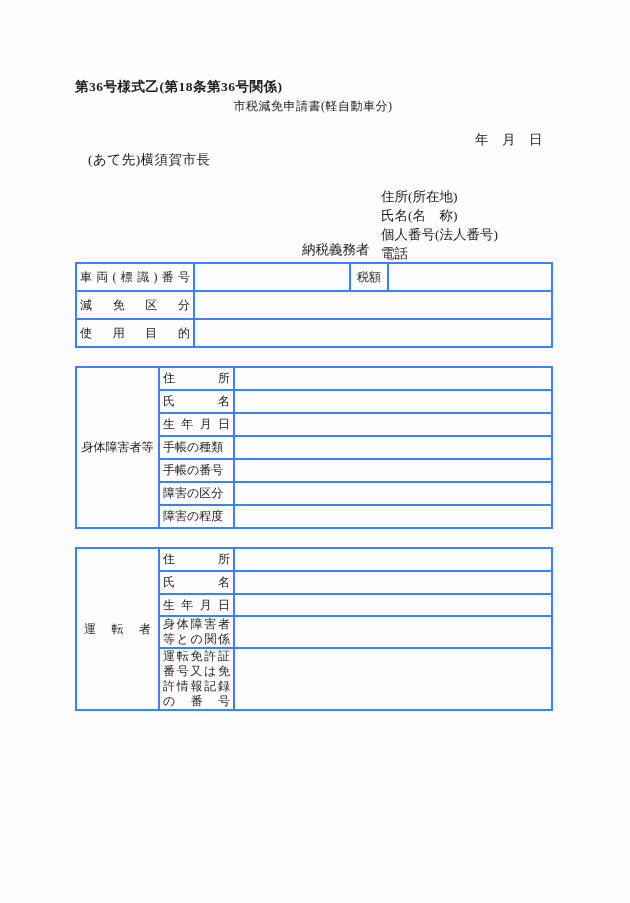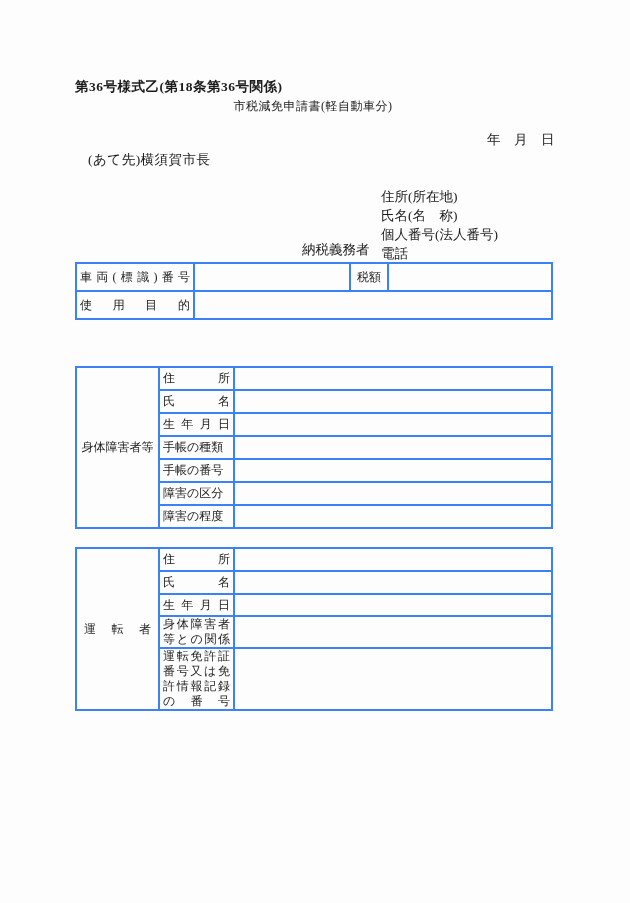--- a/index.html
+++ b/index.html
@@ -10,21 +10,21 @@
     color:#1c1c1c;
   }
   .page {
     position:relative; width:630px; height:903px;
     background:#fdfdfd; font-size:13.5px; line-height:1.25;
   }
   .abs { position:absolute; }
 
   .form-number   { left:75px;  top:79px; letter-spacing:0.5px;font-weight:bold; }
   .doc-title     { left:75px;  top:99px; width:476px; text-align:center; font-size:12px; letter-spacing:0.5px; }
-  .date-line     { left:475px; top:132px;margin-left:12px; }
+  .date-line     { left:475px; top:132px; }
   .addressee     { left:88px;  top:152px; letter-spacing:0.5px; }
 
   .taxpayer-label  { left:302px; top:218px;margin-top:24px; }
   .taxpayer-fields { left:381px; top:187px; line-height:19px; }
 
   table.formtable {
     position:absolute;
     border-collapse:collapse; table-layout:fixed;
     border:2px solid #1a1a1a;
     background:#fdfdfd;
@@ -75,20 +75,24 @@
         <col style="width:156px">
         <col style="width:38px">
         <col style="width:164px">
       </colgroup>
     <tbody>
         <tr style="height:28px">
       <td class="spread">車両(標識)番号</td>
       <td class="valuecell"></td>
       <td class="group">税額</td>
       <td class="valuecell"></td>
+    </tr>
+    <tr style="height:28px">
+      <td class="spread">減免区分</td>
+      <td class="valuecell" colspan="3"></td>
     </tr>
     <tr style="height:28px">
       <td class="spread">使用目的</td>
       <td class="valuecell" colspan="3"></td>
     </tr>
   </tbody>
     </table>
 
   <table class="formtable t-disability">
     <colgroup>

